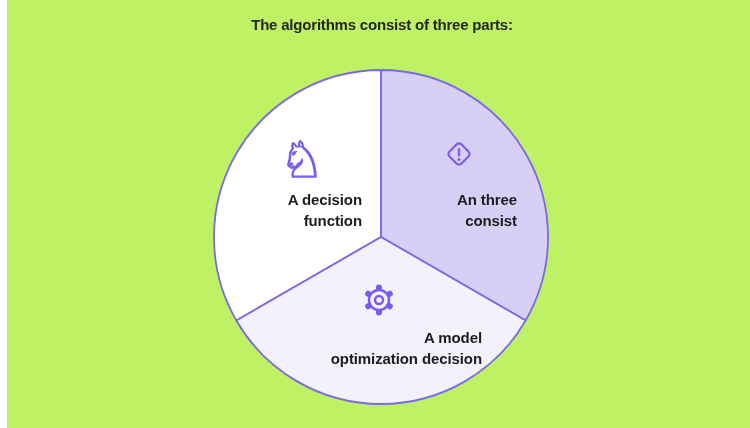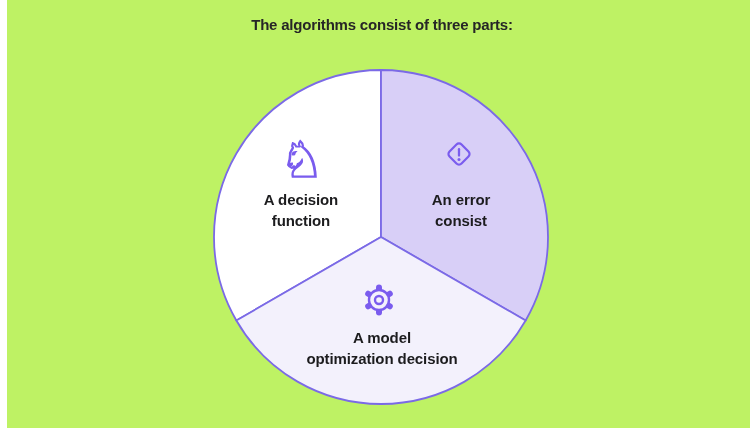--- a/index.html
+++ b/index.html
@@ -18,21 +18,21 @@
     letter-spacing:-0.2px;
   }
   .pie{position:absolute;left:0;top:0;}
   .seg-label{
     position:absolute;
     text-align:center;
     font-size:15px;font-weight:700;line-height:21px;
     color:#1c1c1e;
     letter-spacing:-0.1px;
   }
-  .seg-label span{display:block;}
+  .seg-label span{display:block;text-align:right;}
   .label-decision{left:233px;top:189px;width:122px;}
   .label-error{left:398px;top:189px;width:112px;}
   .label-model{left:275px;top:327px;width:200px;}
   .icon-box{position:absolute;}
   .knight{
     left:266px;top:132px;width:58px;height:56px;
     font-family:"DejaVu Sans",sans-serif;
     font-size:50px;line-height:56px;text-align:center;
     color:#7a5cee;
     -webkit-text-stroke:1.4px #7a5cee;
@@ -76,21 +76,21 @@
     <circle cx="17" cy="17" r="10" fill="#f3f1fc" stroke="#7a5cee" stroke-width="2.4"></circle>
     <circle cx="17" cy="17" r="4" fill="none" stroke="#7a5cee" stroke-width="2.4"></circle>
   </svg>
 
   <div class="seg-label label-decision">
     <span>A decision</span>
     <span>function</span>
   </div>
 
   <div class="seg-label label-error">
-    <span>An error</span>
+    <span>An three</span>
     <span>consist</span>
   </div>
 
   <div class="seg-label label-model">
     <span>A model</span>
     <span>optimization decision</span>
   </div>
 
 </div>
 

